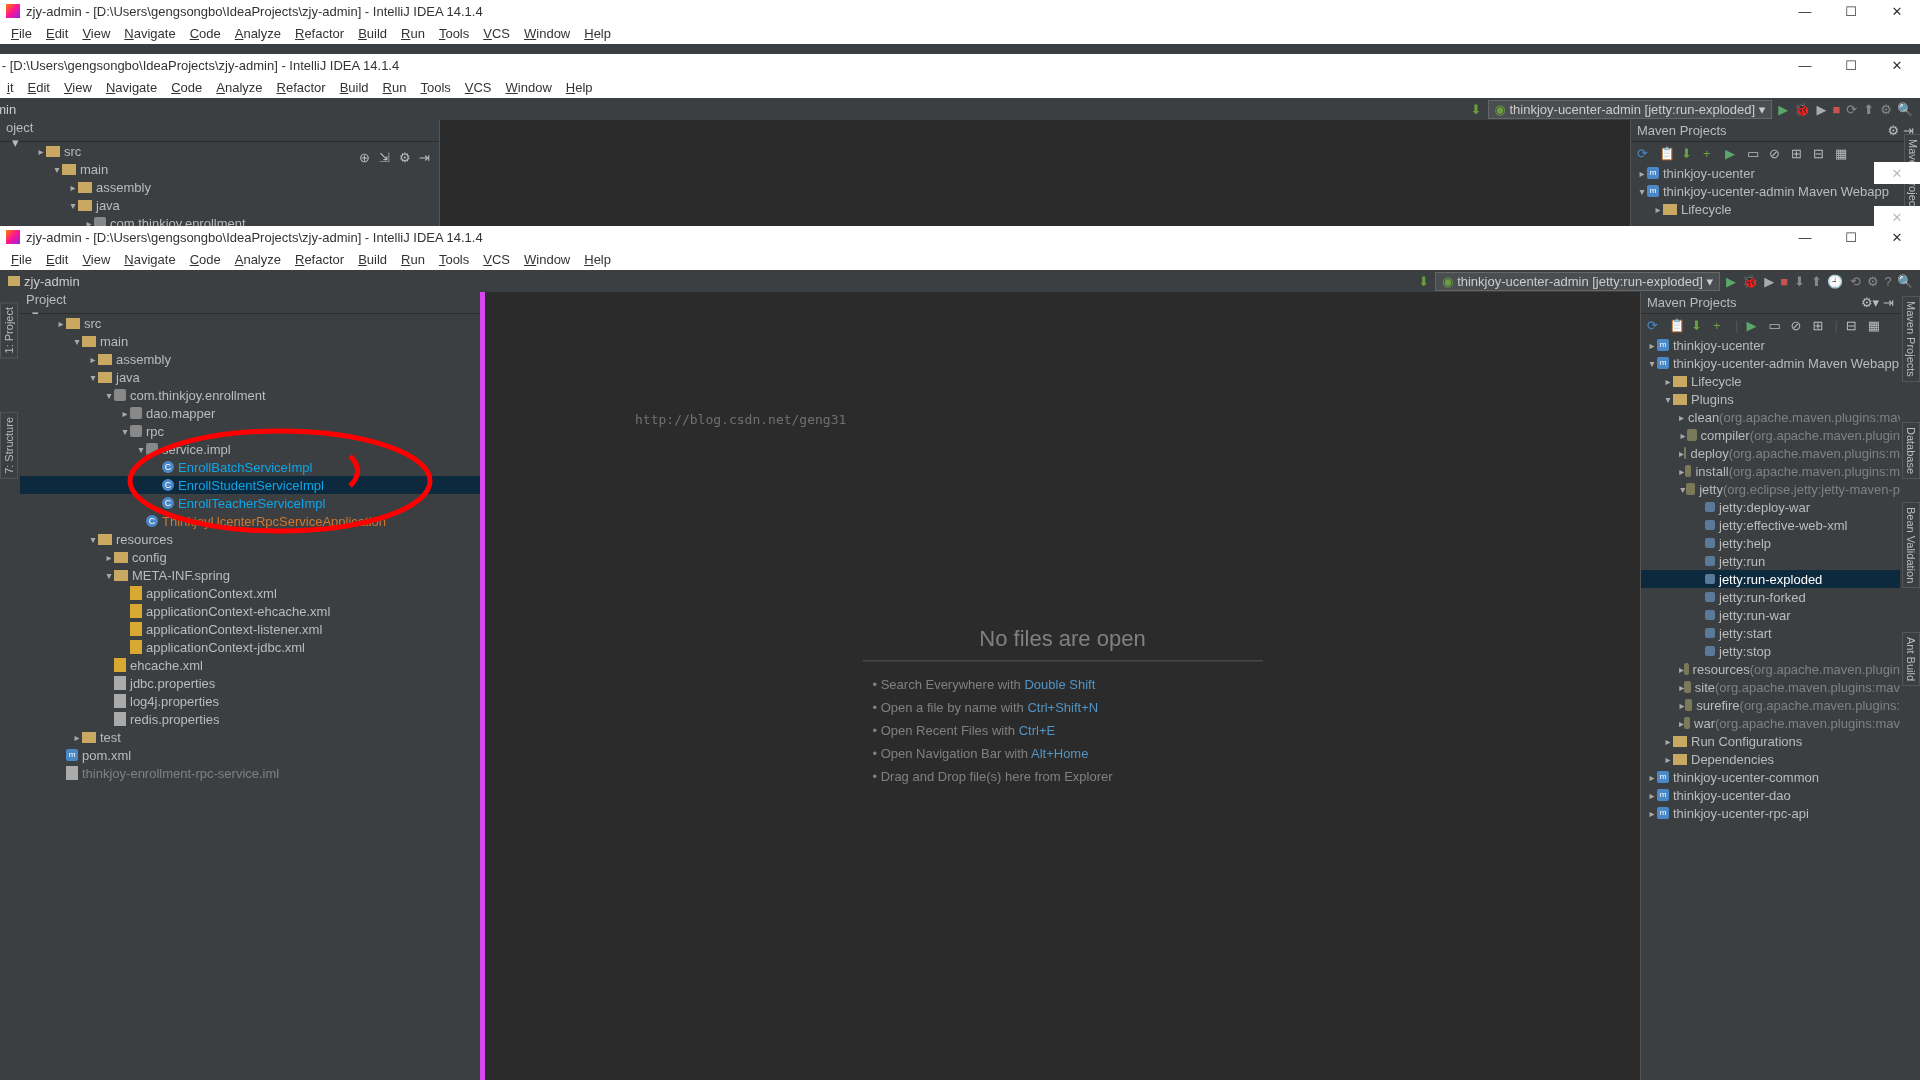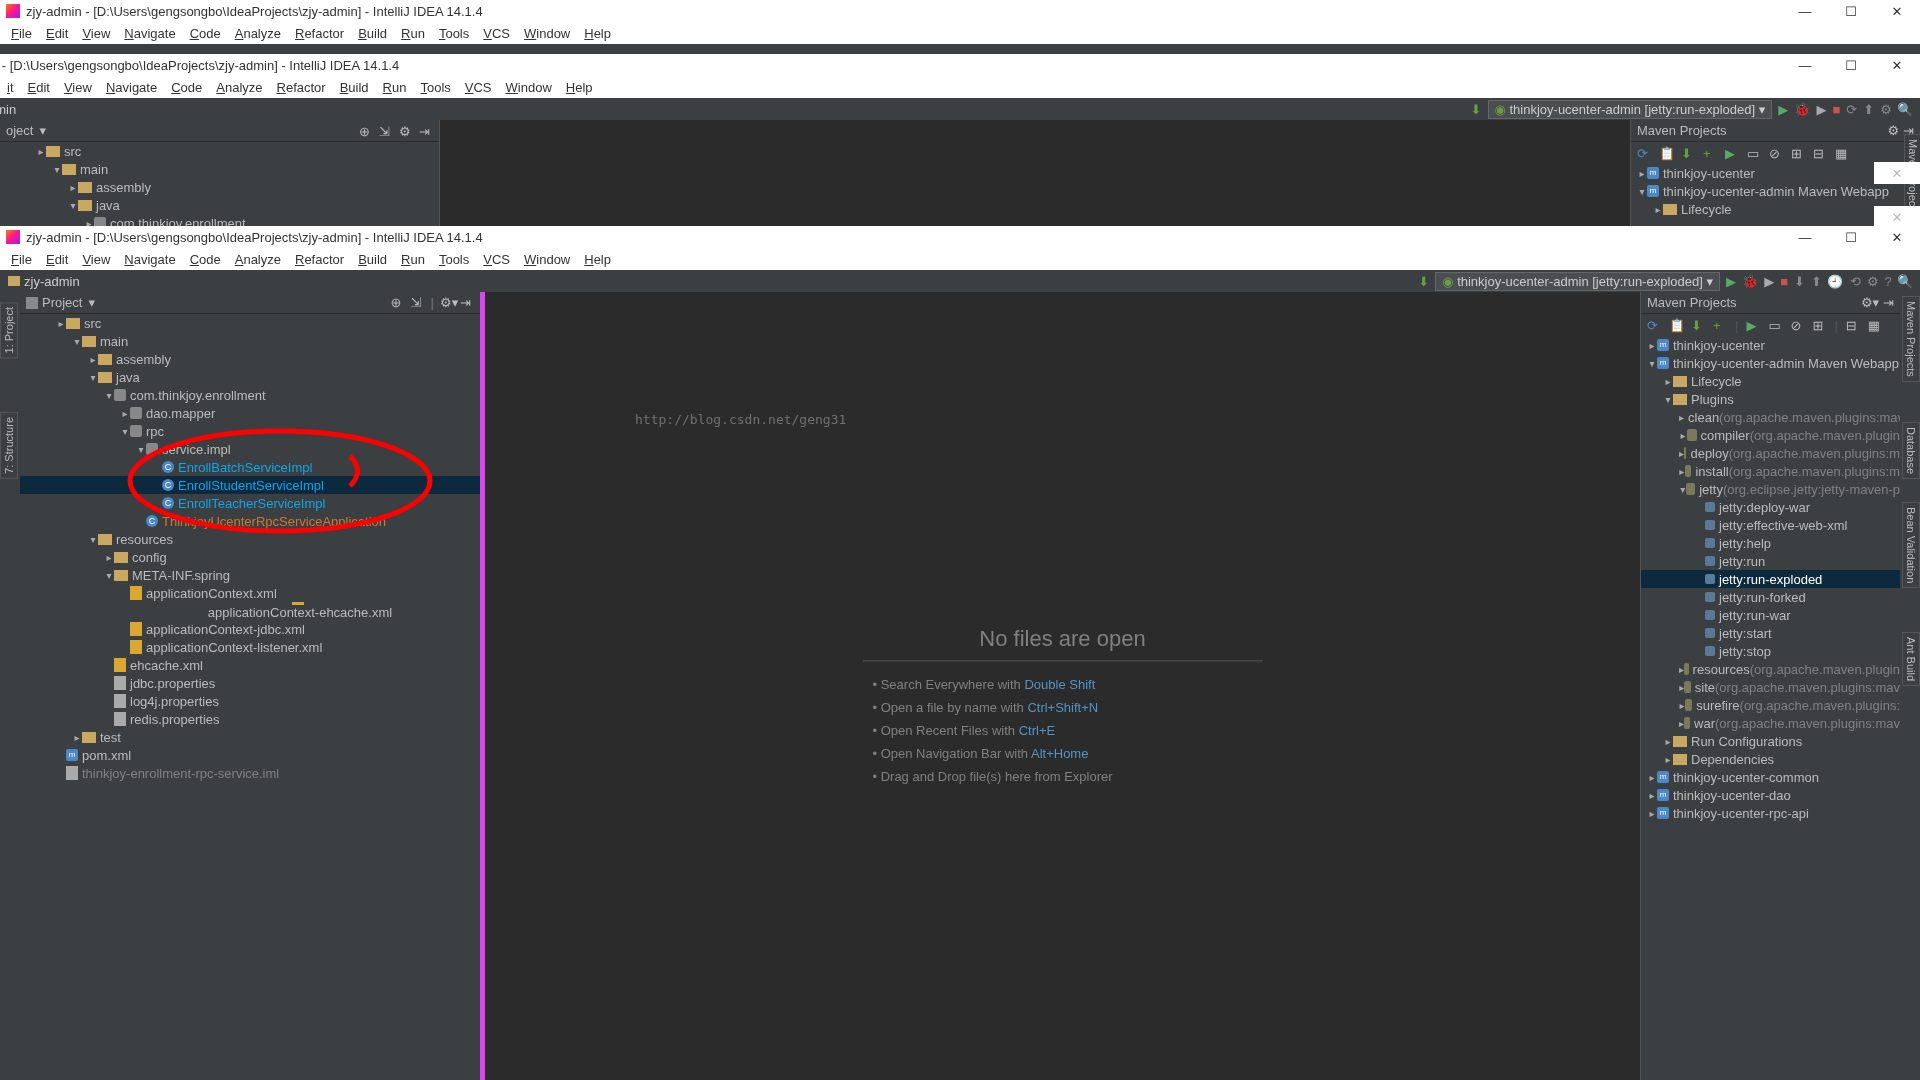--- a/index.html
+++ b/index.html
@@ -7,21 +7,21 @@
 .title-bar { height:22px; background:#fff; color:#333; display:flex; align-items:center; padding:0 6px; position:relative;text-align:right; }
 .title-bar .logo { width:14px; height:14px; background:linear-gradient(135deg,#ff7a00,#ff1493,#8a2be2); margin-right:6px; }
 .title-bar .wctrls { position:absolute; right:0; top:0; display:flex; }
 .title-bar .wbtn { width:46px; height:22px; display:flex; align-items:center; justify-content:center; cursor:pointer; }
 .menu-bar { height:22px; background:#fff; display:flex; align-items:center; padding:0 4px; color:#333; }
 .menu-bar span { padding:0 7px; cursor:pointer; }
 .menu-bar span u { text-decoration:underline; }
 .breadcrumb { height:22px; background:#3c3f41; display:flex; align-items:center; padding:0 8px; color:#ccc; position:relative; }
 .breadcrumb .folder-i { width:12px; height:10px; background:#c9a862; margin-right:4px; }
 .breadcrumb .right-tools { position:absolute; right:6px; top:0; height:22px; display:flex; align-items:center; gap:6px; }
-.panel-head { height:22px; background:#3c3f41; display:flex; align-items:center; padding:0 6px; color:#bbb; border-bottom:1px solid #2b2b2b; }
+.panel-head { height:22px; background:#3c3f41; display:flex; align-items:flex-start; padding:0 6px; color:#bbb; border-bottom:1px solid #2b2b2b;flex-direction:column; }
 .panel-head .hd-icons { margin-left:auto; display:flex; gap:6px; }
 .ic { width:14px; height:14px; display:inline-block; }
 .tree { background:#3c3f41; overflow:hidden; }
 .tree-row { height:18px; display:flex; align-items:center; white-space:nowrap; cursor:pointer; }
 .tree-row.sel { background:#0d293e; }
 .arrow { width:10px; text-align:center; color:#a9a9a9; font-size:10px; }
 .fld { width:14px; height:11px; background:#c9a862; margin-right:4px; display:inline-block; }
 .pkg { width:12px; height:12px; background:#888; border-radius:2px; margin-right:4px; display:inline-block; }
 .cls { width:12px; height:12px; border-radius:50%; background:#4a88c7; color:#fff; font-size:9px; text-align:center; line-height:12px; margin-right:4px; display:inline-block; }
 .file { width:12px; height:14px; background:#aaa; margin-right:4px; display:inline-block; }
@@ -348,34 +348,34 @@
           <div class="tree-row" style="padding-left: 84px;">
             <span class="arrow">▾</span>
             <span class="fld"></span>
             <span class="">META-INF.spring</span>
           </div>
           <div class="tree-row" style="padding-left: 100px;">
             <span class="arrow"></span>
             <span class="xml"></span>
             <span class="">applicationContext.xml</span>
           </div>
-          <div class="tree-row" style="padding-left: 100px; flex-direction: column;">
+          <div class="tree-row" style="padding-left: 100px;">
             <span class="arrow"></span>
             <span class="xml"></span>
             <span class="">applicationContext-ehcache.xml</span>
           </div>
           <div class="tree-row" style="padding-left: 100px;">
             <span class="arrow"></span>
             <span class="xml"></span>
+            <span class="">applicationContext-listener.xml</span>
+          </div>
+          <div class="tree-row" style="padding-left: 100px;">
+            <span class="arrow"></span>
+            <span class="xml"></span>
             <span class="">applicationContext-jdbc.xml</span>
-          </div>
-          <div class="tree-row" style="padding-left: 100px;">
-            <span class="arrow"></span>
-            <span class="xml"></span>
-            <span class="">applicationContext-listener.xml</span>
           </div>
           <div class="tree-row" style="padding-left: 84px;">
             <span class="arrow"></span>
             <span class="xml"></span>
             <span class="">ehcache.xml</span>
           </div>
           <div class="tree-row" style="padding-left: 84px;">
             <span class="arrow"></span>
             <span class="file"></span>
             <span class="">jdbc.properties</span>

